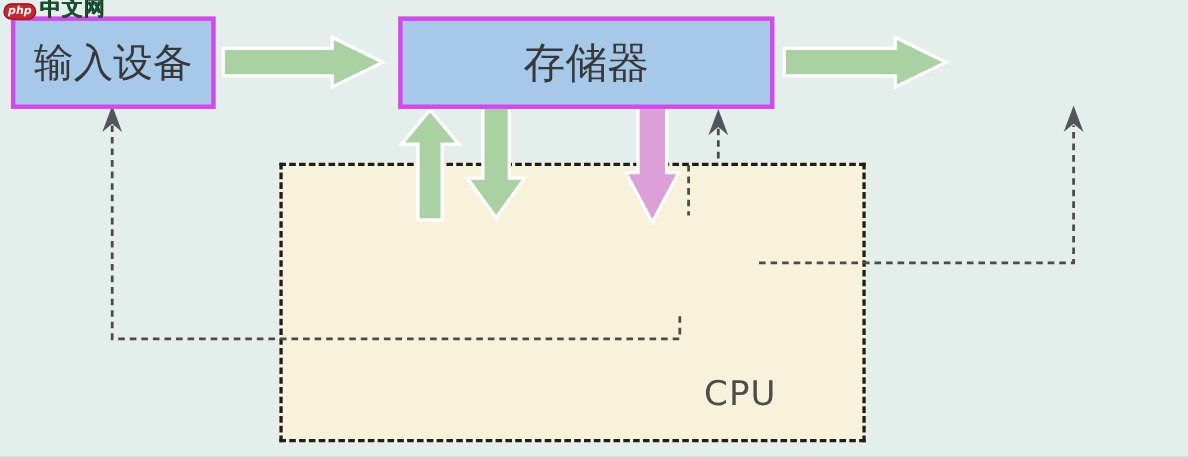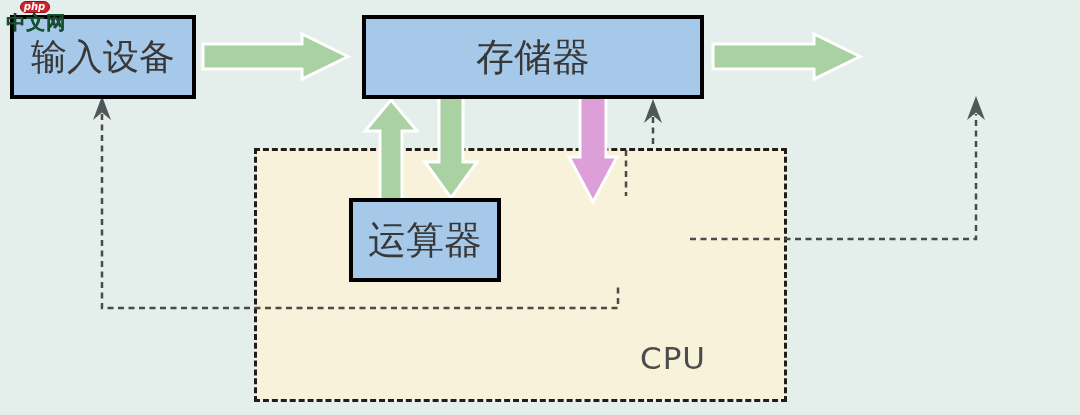--- a/index.html
+++ b/index.html
@@ -20,31 +20,31 @@
     font-size:31px;color:#4c4c4c;letter-spacing:1px;z-index:3;
   }
   
   svg.arrows{z-index:2;}
   .garrow{stroke:#ffffff;stroke-width:3;stroke-linejoin:miter;}
   .dash{stroke:#4a4a4a;stroke-width:2.5;fill:none;stroke-dasharray:6 4.5;}
   .dhead{fill:#52565a;stroke:none;}
   
   .node{
     position:absolute;box-sizing:border-box;
-    background:#a6c9e9;border:4px solid #000000;
+    background:#a6c9e9;border:4px solid #d946ef;
     display:flex;align-items:center;justify-content:center;
     color:#383838;z-index:3;
   }
   .node-input  {left:10px;  top:15px;  width:186px;height:84px;font-size:36px;}
   .node-memory {left:362px; top:15px;  width:342px;height:84px;font-size:38px;font-family:Liberation Mono, monospace;}
   .node-output {left:883px; top:15px;  width:186px;height:84px;font-size:36px;}
   .node-alu    {left:349px; top:198px; width:152px;height:84px;font-size:38px;}
   .node-control{left:558px; top:198px; width:133px;height:84px;font-size:38px;}
   
-  .logo{position:absolute;left:3px;top:1px;height:17px;display:flex;align-items:center;z-index:5;flex-direction:column;}
+  .logo{position:absolute;left:3px;top:1px;height:17px;display:flex;align-items:flex-end;z-index:5;}
   .logo-oval{
     width:30px;height:15px;background:#d0222b;border-radius:8px;
     border:1px solid #8e1017;box-sizing:border-box;
     display:flex;align-items:center;justify-content:center;
     color:#ffffff;font-size:10px;font-weight:bold;font-style:italic;line-height:1;
   }
   .logo-cn{
     margin-left:3px;font-size:19px;font-weight:bold;color:#14532d;
     letter-spacing:1px;line-height:1;
     text-shadow:0.5px 0 #1f1f1f;
@@ -74,23 +74,20 @@
     <polygon class="garrow" points="439,96 463,96 463,162 477,162 451,198 425,162 439,162" fill="#a9d1a1"></polygon>
     <polygon class="garrow" points="580,96 606,96 606,157 617,157 593,202 569,157 580,157" fill="#dc9fd8"></polygon>
   </svg>
 
   <div class="node node-input">
     <span>输入设备</span>
   </div>
   <div class="node node-memory">
     <span>存储器</span>
   </div>
-  <div class="node node-alu">
-    <span>运算器</span>
-  </div>
 
   <div class="cpu-label">CPU</div>
 
   <div class="logo">
     <div class="logo-oval">
       <span>php</span>
     </div>
     <span class="logo-cn">中文网</span>
   </div>
 

